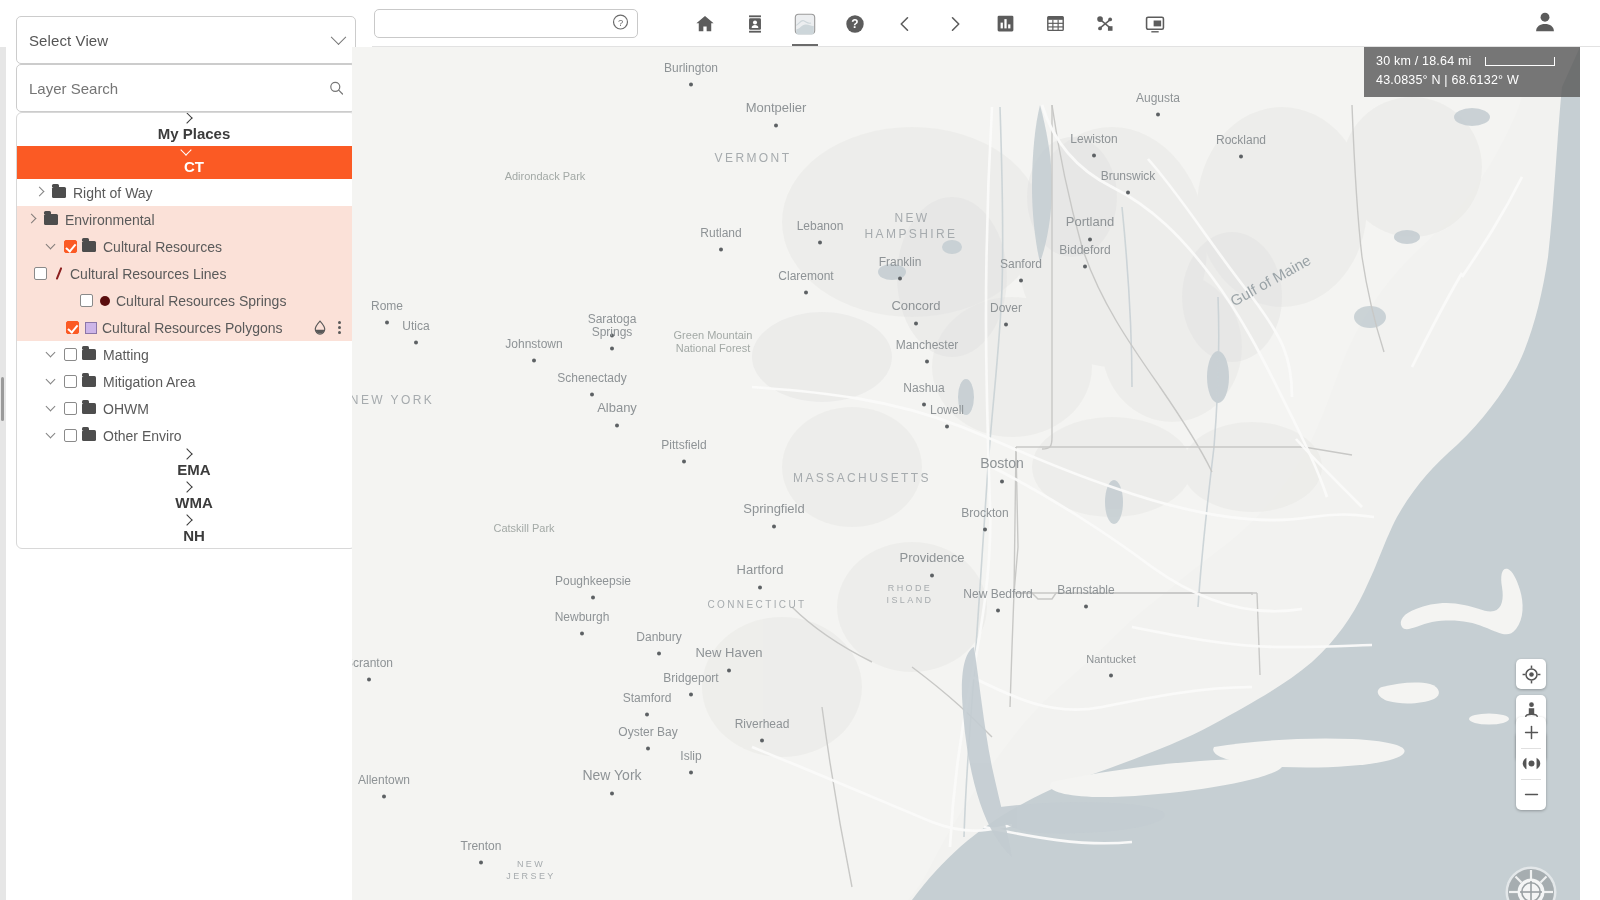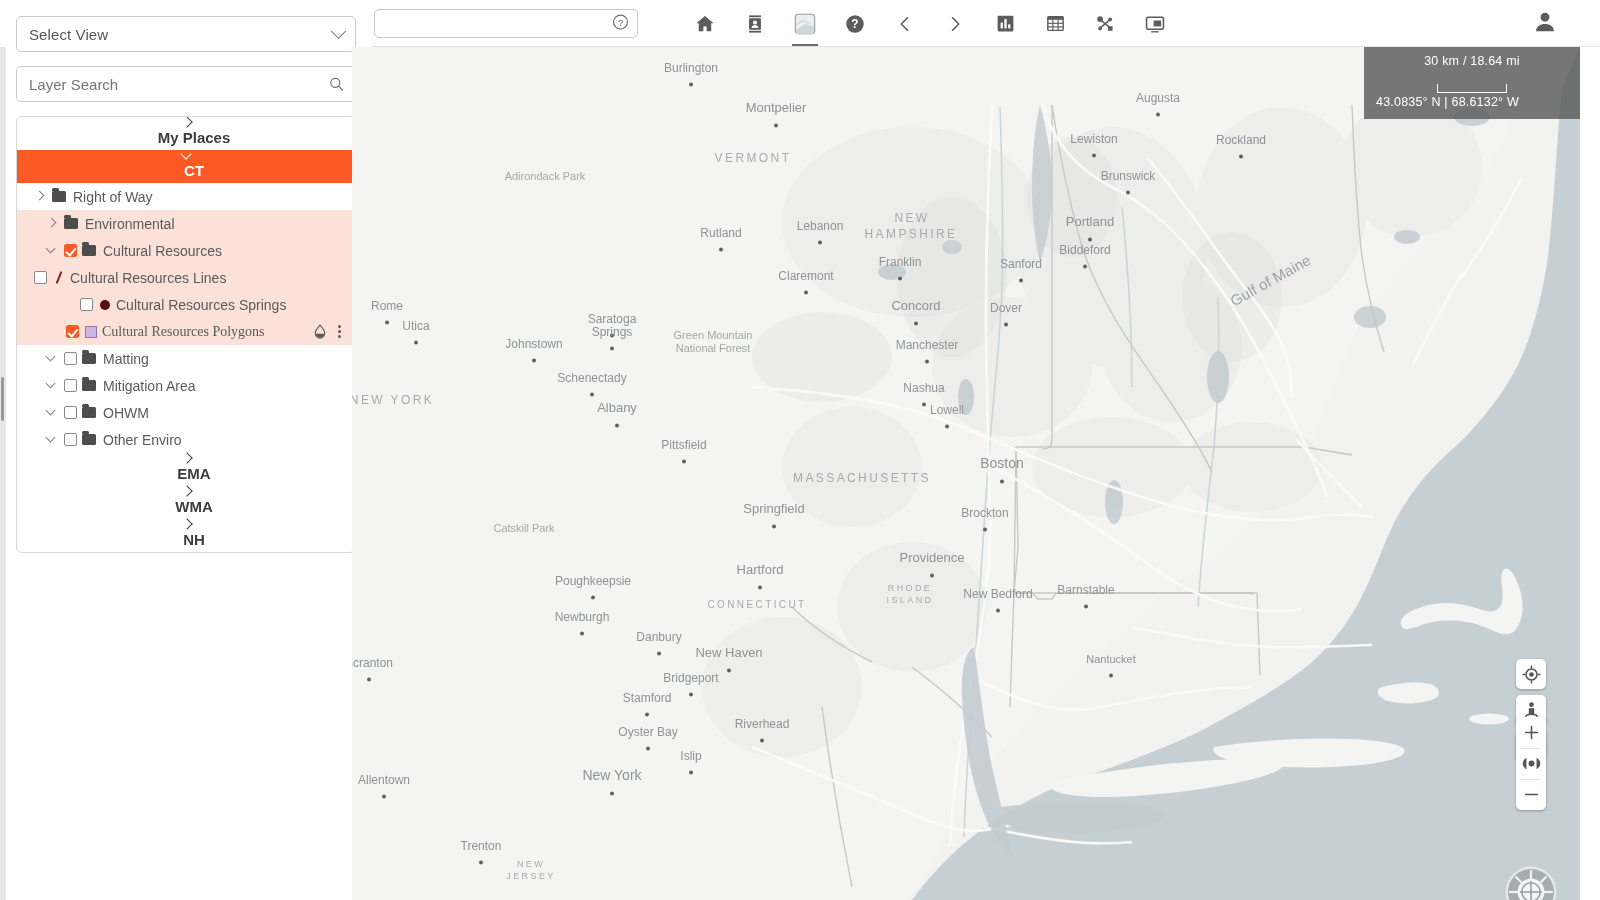--- a/index.html
+++ b/index.html
@@ -13,27 +13,26 @@
 
   
   #sidebar {
     position: absolute; left: 0; top: 0;
     width: 372px; height: 900px;
     background: #fff;
     padding: 16px 16px 0 16px;
   }
   .sb-field {
     position: relative;
-    height: 36px;
+    height: 48px;
     border: 1px solid #ccc;
     border-radius: 5px;
     background: #fff;
     display: flex; align-items: center;
     padding: 0 12px;
-    margin-bottom: 14px;
   }
   .sb-field .txt {
     font-size: 15px; color: #555; letter-spacing: .1px;
   }
   .sb-field .right-ic {
     position: absolute; right: 11px; top: 50%; transform: translateY(-50%);
     color: #777; display: flex; align-items: center;
   }
   .chev-dn { width: 11px; height: 11px; border-right: 1.6px solid #777; border-bottom: 1.6px solid #777;
     transform: rotate(45deg) translate(-2px,-2px); }
@@ -168,21 +167,21 @@
   #map-info {
     position: absolute; right: 0; top: 0;
     background: rgba(90,90,90,.82);
     color: #fff;
     padding: 5px 12px 7px 12px;
     min-width: 216px;
     font-size: 12.5px;
     letter-spacing: .2px;
     line-height: 19px;
   }
-  #map-info .row1 { display: flex; align-items: center; gap: 13px; white-space: nowrap; flex-direction: column; }
+  #map-info .row1 { display: flex; align-items: center; gap: 13px; white-space: nowrap; }
   .scalebar { position: relative; width: 70px; height: 9px; border-left: 1.6px solid #fff;
     border-right: 1.6px solid #fff; border-bottom: 1.6px solid #fff; }
 
   
   .mc {
     position: absolute; right: 34px;
     width: 30px; height: 30px; background: #fff;
     border-radius: 5px;
     box-shadow: 0 1px 3px rgba(0,0,0,.28);
     display: flex; align-items: center; justify-content: center;
@@ -242,21 +241,21 @@
         </div>
         <div class="grp-row sel">
           <span class="arrow open"></span>
           <span class="lbl">CT</span>
         </div>
         <div class="node" style="padding-left: 18px;">
           <span class="arrow sm"></span>
           <span class="folder"></span>
           <span class="lbl">Right of Way</span>
         </div>
-        <div class="node hl" style="padding-left: 30px;">
+        <div class="node hl" style="padding-left: 10px;">
           <span class="arrow sm"></span>
           <span class="folder"></span>
           <span class="lbl">Environmental</span>
         </div>
         <div class="node hl" style="padding-left: 30px;">
           <span class="arrow sm open"></span>
           <span class="cb on"></span>
           <span class="folder"></span>
           <span class="lbl">Cultural Resources</span>
         </div>
@@ -269,21 +268,21 @@
           <span class="lbl">Cultural Resources Lines</span>
         </div>
         <div class="node hl" style="padding-left: 46px;">
           <span style="display: inline-block; width: 17px; flex: 0 0 auto;"></span>
           <span class="cb"></span>
           <span class="sym">
             <span class="sym-pt"></span>
           </span>
           <span class="lbl">Cultural Resources Springs</span>
         </div>
-        <div class="node hl" style="padding-left: 32px; font-family: Liberation Serif, serif;">
+        <div class="node hl" style="padding-left: 32px;">
           <span style="display: inline-block; width: 17px; flex: 0 0 auto;"></span>
           <span class="cb on"></span>
           <span class="sym">
             <span class="sym-poly"></span>
           </span>
           <span class="lbl">Cultural Resources Polygons</span>
           <span class="node-actions">
             <span class="drop-ic"><svg width="14" height="15" viewBox="0 0 16 17">
                 <path d="M8 1.2C8 1.2 2.6 7 2.6 10.6a5.4 5.4 0 0 0 10.8 0C13.4 7 8 1.2 8 1.2z" fill="none" stroke="#595959" stroke-width="1.3"></path>
                 <path d="M2.8 11.2a5.3 5.3 0 0 0 10.4 0z" fill="#595959"></path>

